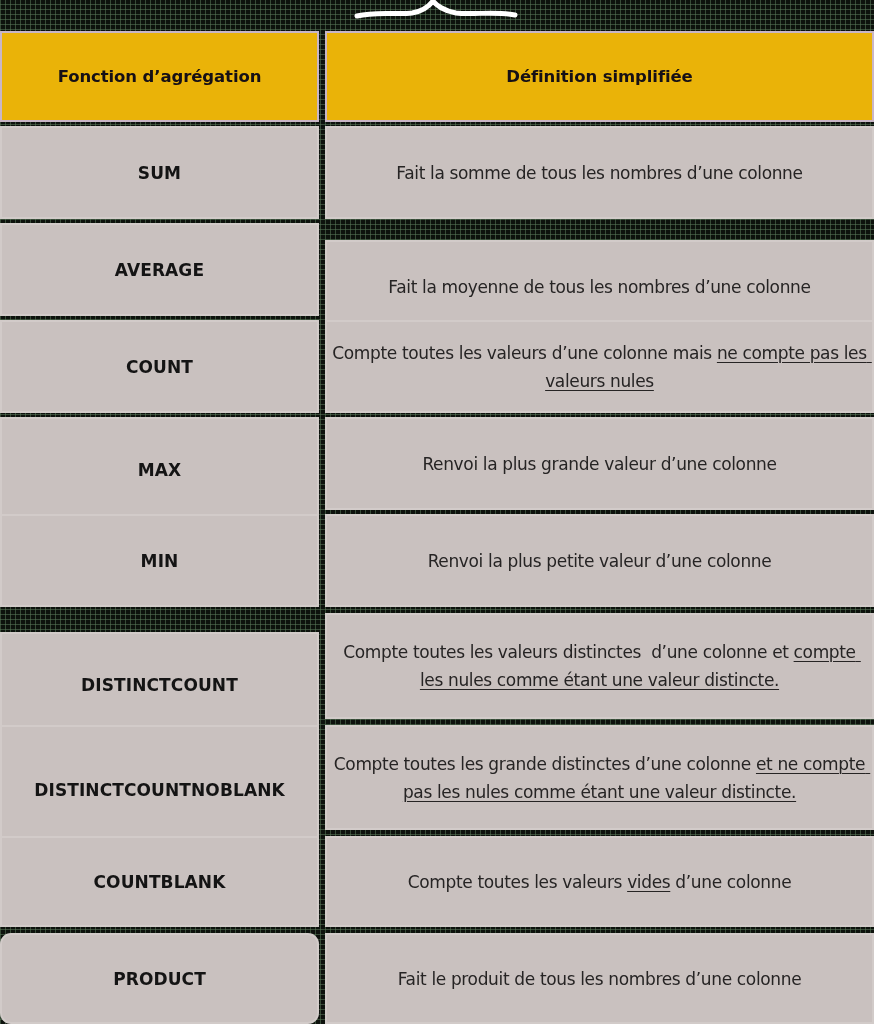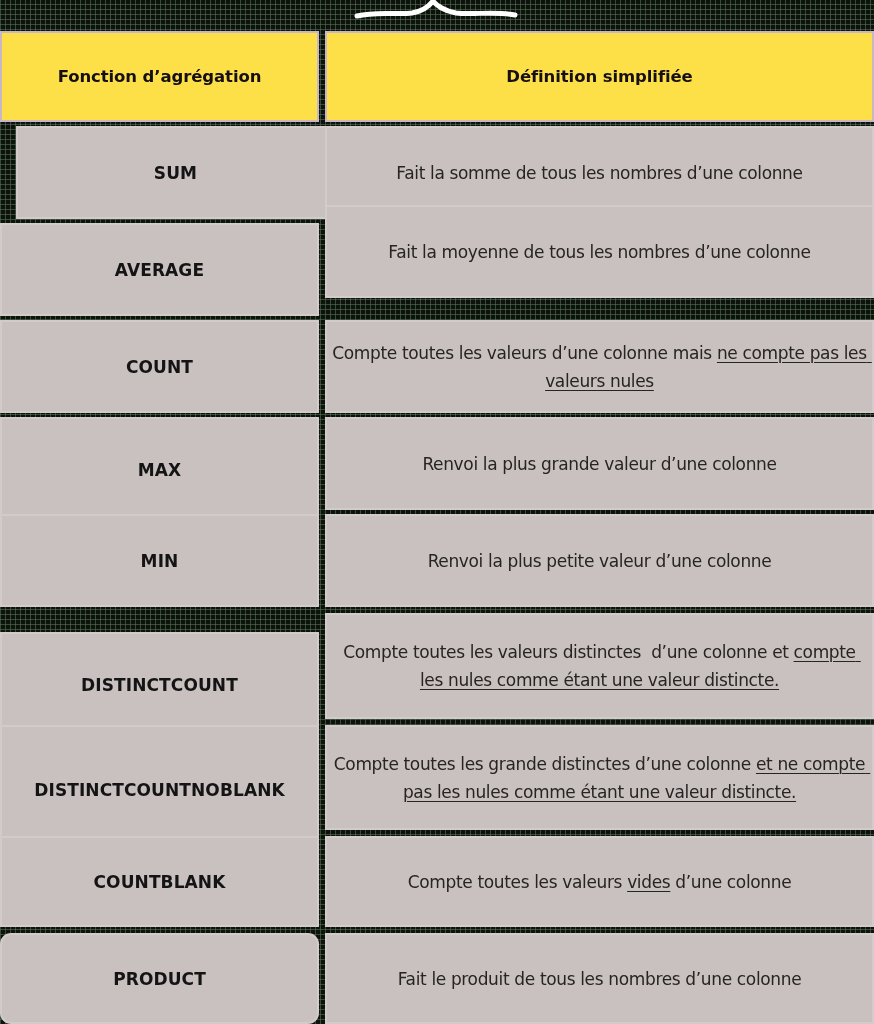--- a/index.html
+++ b/index.html
@@ -30,21 +30,21 @@
       box-sizing: border-box;
       display: flex;
       align-items: center;
       justify-content: center;
       text-align: center;
       border: 2px solid #d7cfd3;
     }
     .cell.left { left: 0; width: 319px; }
     .cell.right { left: 325px; width: 549px; }
     .cell.head {
-      background: #fde047;
+      background: #eab308;
       border-color: #c9b6c6;
     }
     .cell.body {
       background: #c9c1bf;
       border-color: #d2cbc9;
     }
     .head-text {
       font-weight: bold;
       font-size: 16.5px;
       color: #161016;
@@ -80,30 +80,30 @@
 <div>
 
   <div class="cell left head" style="top:31px;height:91px;">
     <span class="head-text">Fonction d’agrégation</span>
   </div>
   <div class="cell right head" style="top:31px;height:91px;">
     <span class="head-text">Définition simplifiée</span>
   </div>
 
   <div id="rows">
-      <div class="cell left body" style="top: 126px; height: 93px; margin-left: 16px;">
+      <div class="cell left body" style="top: 126px; height: 93px;">
         <span class="fn-text">SUM</span>
       </div>
       <div class="cell right body" style="top: 126px; height: 93px;">
         <div class="def-text"><span>Fait la somme de tous les nombres d’une colonne</span></div>
       </div>
       <div class="cell left body" style="top: 223px; height: 93px;">
         <span class="fn-text">AVERAGE</span>
       </div>
-      <div class="cell right body" style="top: 205px; height: 93px;">
+      <div class="cell right body" style="top: 240px; height: 93px;">
         <div class="def-text"><span>Fait la moyenne de tous les nombres d’une colonne</span></div>
       </div>
       <div class="cell left body" style="top: 320px; height: 93px;">
         <span class="fn-text">COUNT</span>
       </div>
       <div class="cell right body" style="top: 320px; height: 93px;">
         <div class="def-text"><span>Compte toutes les valeurs d’une colonne mais </span><span class="u">ne compte pas les valeurs nules</span></div>
       </div>
       <div class="cell left body" style="top: 417px; height: 106px;">
         <span class="fn-text">MAX</span>

